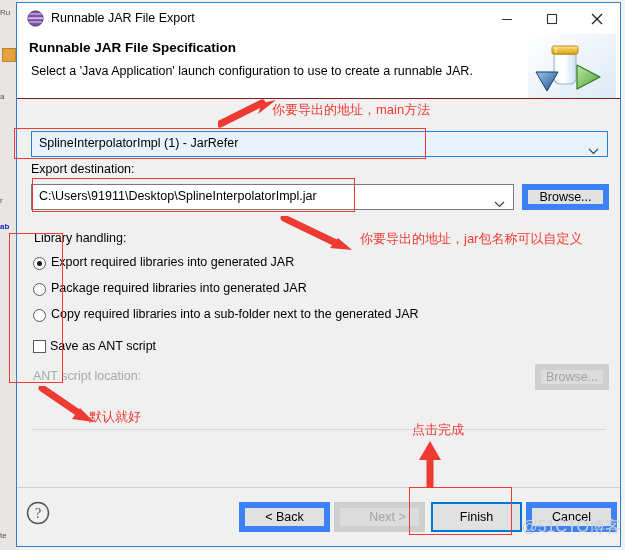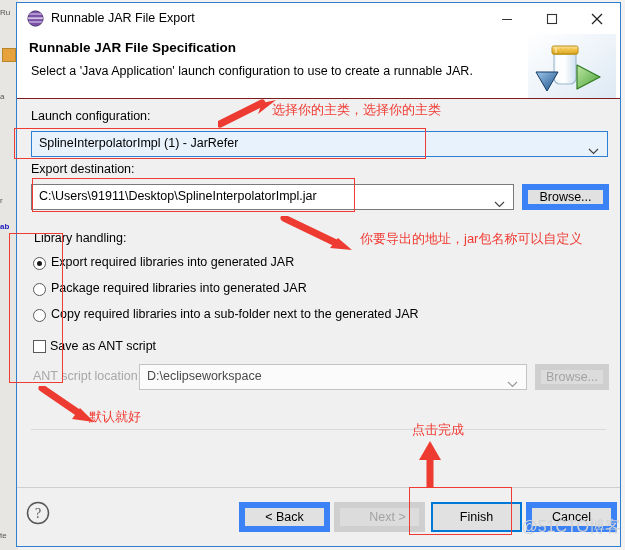--- a/index.html
+++ b/index.html
@@ -154,21 +154,20 @@
 
         <path d="M49 31 L72 43 L49 55 Z" fill="url(#grn)" stroke="#2f7a22" stroke-width="1.2" stroke-linejoin="round"></path>
 
         <path d="M8 38 L30 38 L19 57 Z" fill="url(#blu)" stroke="#133a63" stroke-width="1" stroke-linejoin="round"></path>
       </svg>
     </div>
   </div>
 
   <div id="content">
 
-    <div class="lbl" style="left:14px;top:10px;">Launch configuration:</div>
     <div class="combo focused" style="left:14px;top:32px;width:577px;">
       <div class="val">SplineInterpolatorImpl (1) - JarRefer</div>
       <span class="chev">
         <svg width="11" height="7" viewBox="0 0 11 7">
             <polyline points="1,1 5.5,5.5 10,1" fill="none" stroke="#444" stroke-width="1.2"></polyline>
           </svg>
       </span>
     </div>
 
     <div class="lbl" style="left:14px;top:63px;">Export destination:</div>
@@ -202,28 +201,20 @@
     </div>
 
     <div id="sep-ant"></div>
 
     <div style="position:absolute;left:16px;top:240px;">
       <span class="chk" style="left:0;top:1px;"></span>
       <span class="lbl" style="left:17px;top:0;">Save as ANT script</span>
     </div>
 
     <div class="lbl dim" style="left:16px;top:270px;">ANT script location:</div>
-    <div class="combo dimfield" style="left:122px;top:265px;width:388px;">
-      <div class="val">D:\eclipseworkspace</div>
-      <span class="chev">
-        <svg width="11" height="7" viewBox="0 0 11 7">
-            <polyline points="1,1 5.5,5.5 10,1" fill="none" stroke="#9a9a9a" stroke-width="1.2"></polyline>
-          </svg>
-      </span>
-    </div>
     <div class="btn disabled" style="left:518px;top:265px;width:74px;height:26px;">Browse...</div>
   </div>
 
   <div id="footer">
     <div id="help-icon">
       <svg width="26" height="26" viewBox="0 0 26 26">
         <circle cx="13" cy="13" r="10.5" fill="none" stroke="#555" stroke-width="1.5"></circle>
         <text x="13" y="18" font-size="14" font-family="Liberation Serif, serif" fill="#555" text-anchor="middle">?</text>
       </svg>
     </div>
@@ -257,18 +248,18 @@
     <path d="M56 36 L34 33 L42 22 Z" fill="#ee3b31"></path>
   </svg>
 </div>
 <div class="arrow" style="left:415px;top:440px;">
   <svg width="30" height="50" viewBox="0 0 30 50">
     <path d="M15 48 L15 14" stroke="#ee3b31" stroke-width="7" stroke-linecap="butt" fill="none"></path>
     <path d="M15 1 L26 20 L4 20 Z" fill="#ee3b31"></path>
   </svg>
 </div>
 
-<div class="ann" style="left:272px;top:101px;">选择你的主类，选择你的主类</div>
+<div class="ann" style="left:272px;top:101px;">你要导出的地址，main方法</div>
 <div class="ann" style="left:360px;top:230px;width:262px;">你要导出的地址，jar包名称可以自定义</div>
 <div class="ann" style="left:89px;top:408px;">默认就好</div>
 <div class="ann" style="left:412px;top:421px;">点击完成</div>
 
 <div id="watermark">@51CTO博客</div>
 
 </body></html>

